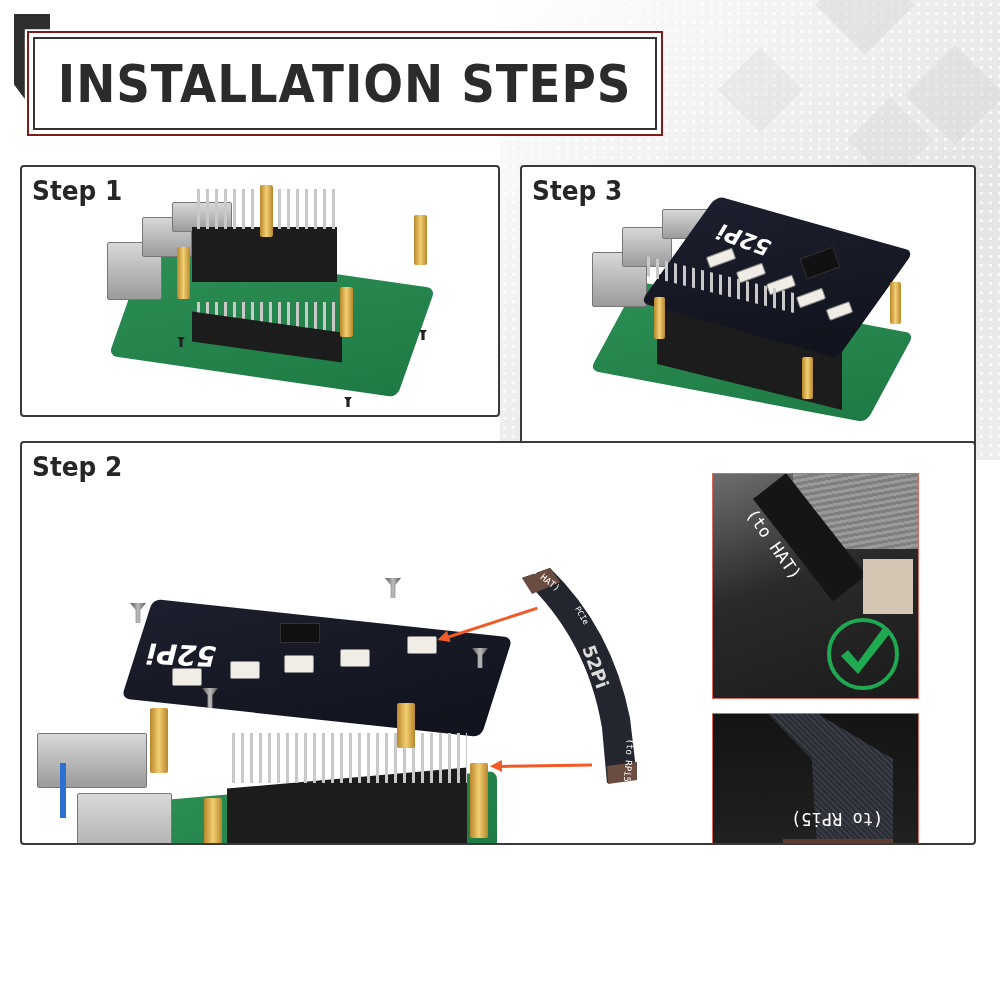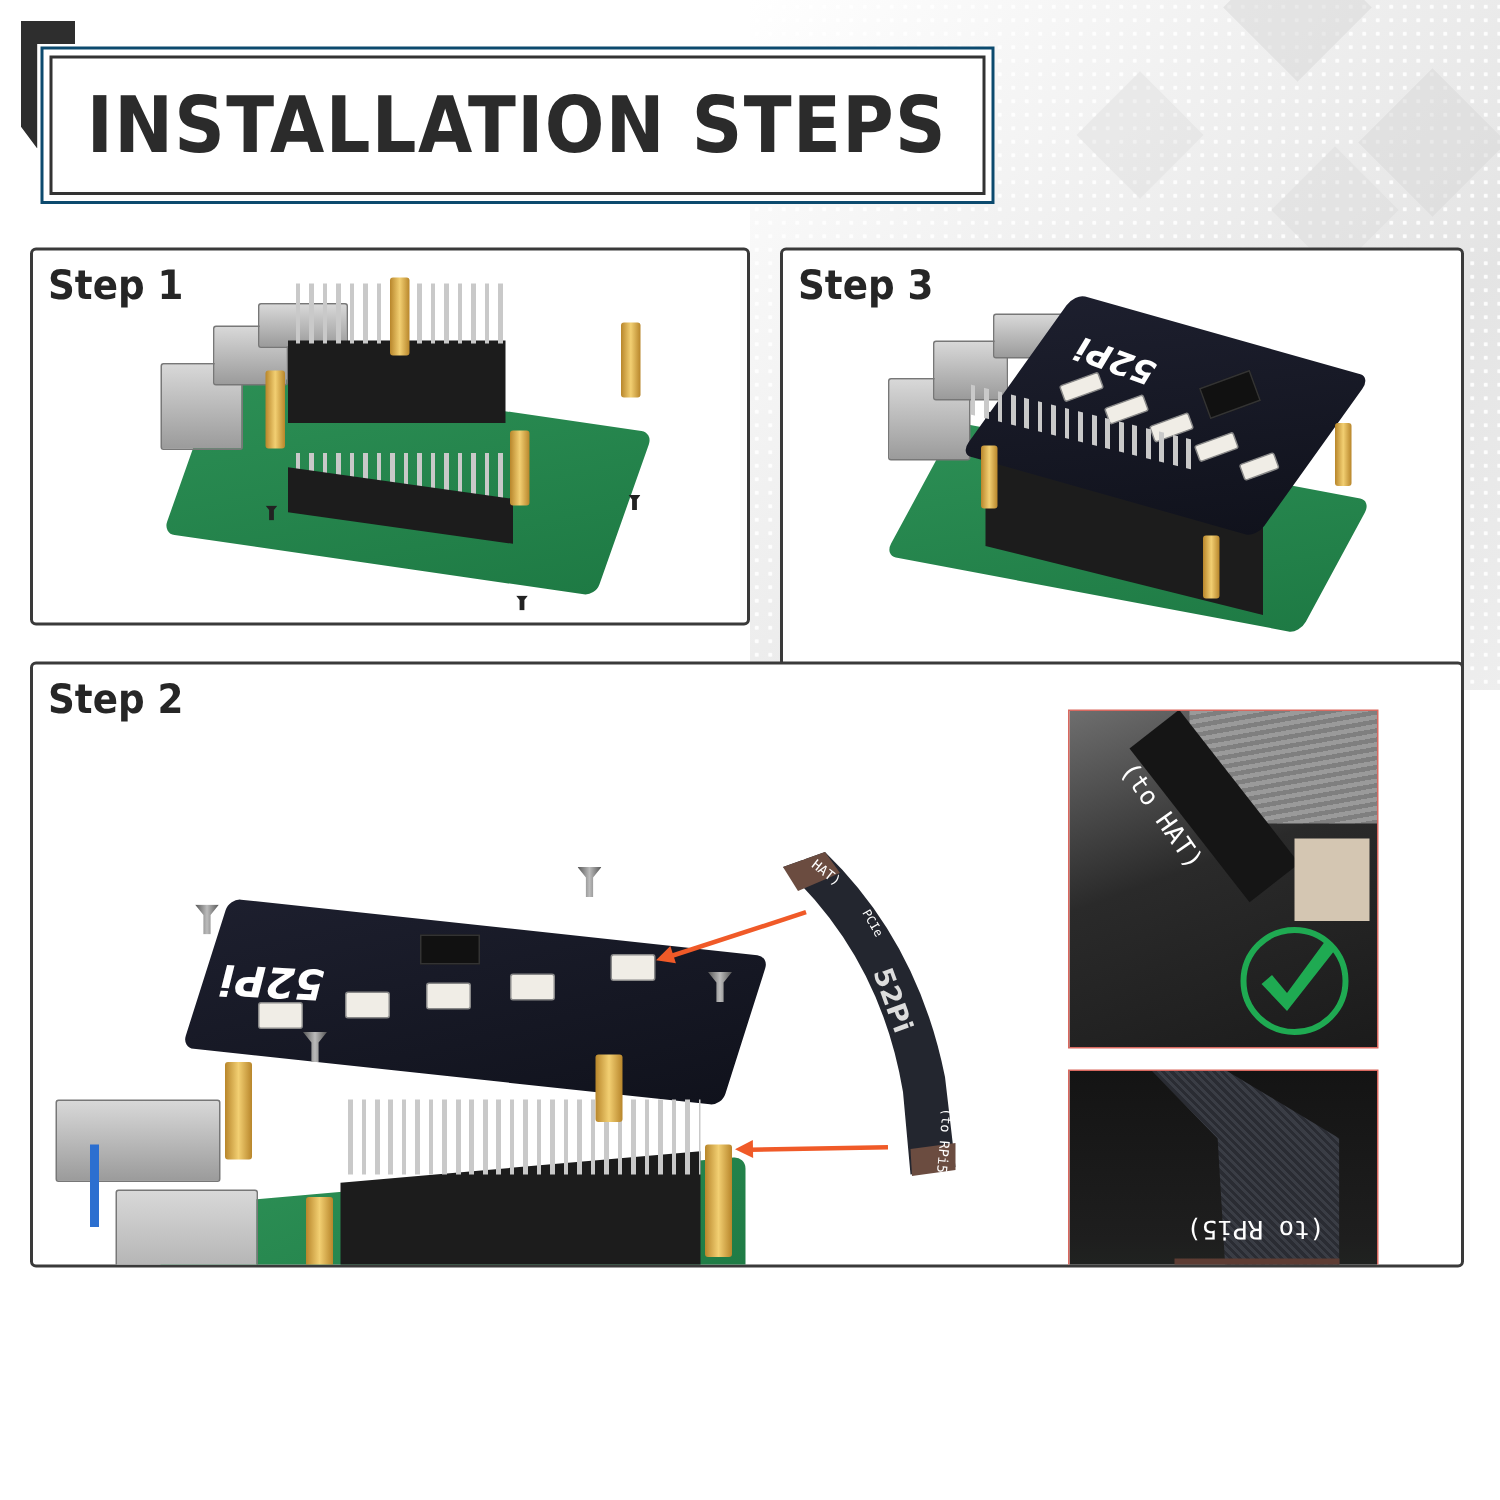--- a/index.html
+++ b/index.html
@@ -16,21 +16,21 @@
   .bg-diamond { position: absolute; background: #d9d9d9; transform: rotate(45deg); opacity: 0.55; }
 
   
   .title-tab {
     position: absolute; left: 14px; top: 14px; width: 36px; height: 85px;
     background: #2e2e2e;
     clip-path: polygon(0 0, 100% 0, 100% 18%, 30% 18%, 30% 100%, 0 83%);
   }
   .title-frame {
     position: absolute; left: 27px; top: 31px; width: 636px; height: 105px;
-    border: 2px solid #0c4a6e; background: #fff;
+    border: 2px solid #7f1d1d; background: #fff;
   }
   .title-inner {
     position: absolute; left: 4px; top: 4px; right: 4px; bottom: 4px;
     border: 2px solid #333; display: flex; align-items: center; justify-content: center;
   }
   .title-text {
     font-family: "DejaVu Sans", sans-serif; font-weight: bold; font-size: 52px;
     letter-spacing: 1px; color: #2b2b2b; transform: scaleX(0.9); white-space: nowrap;
   }
 

